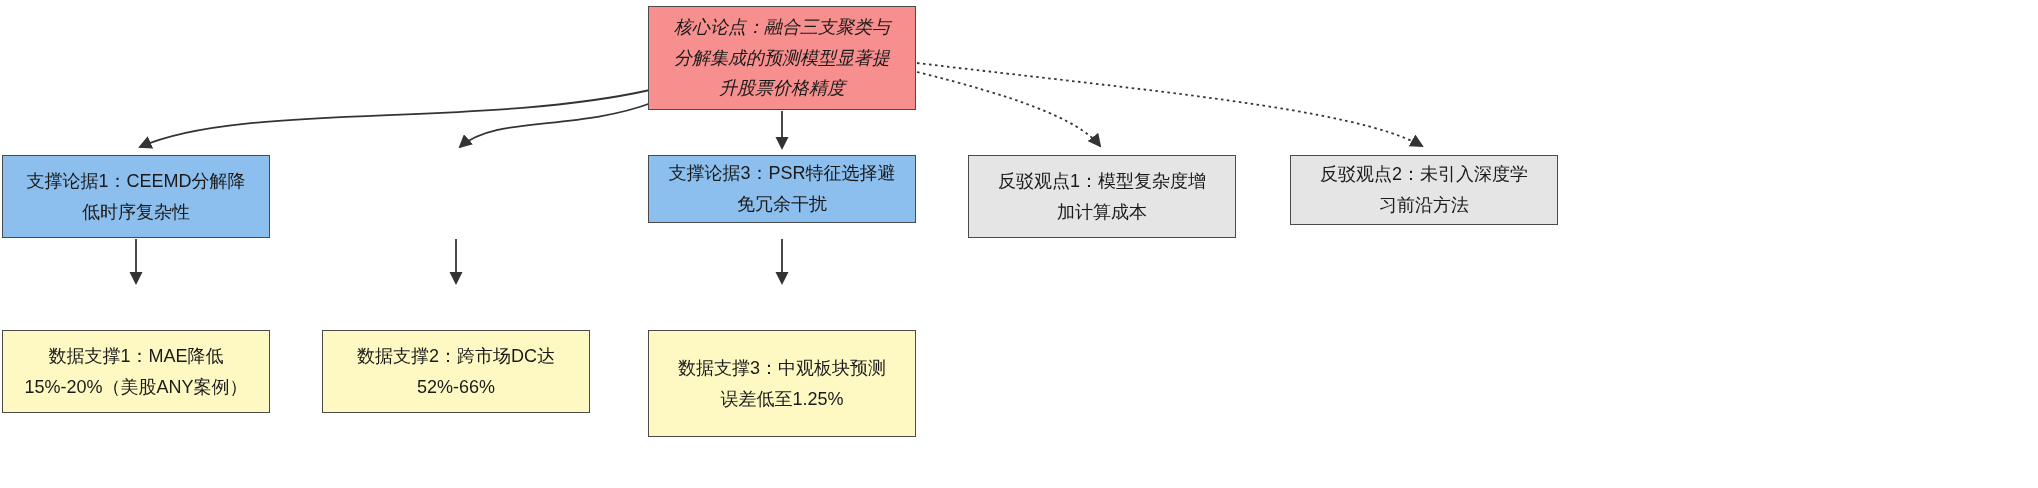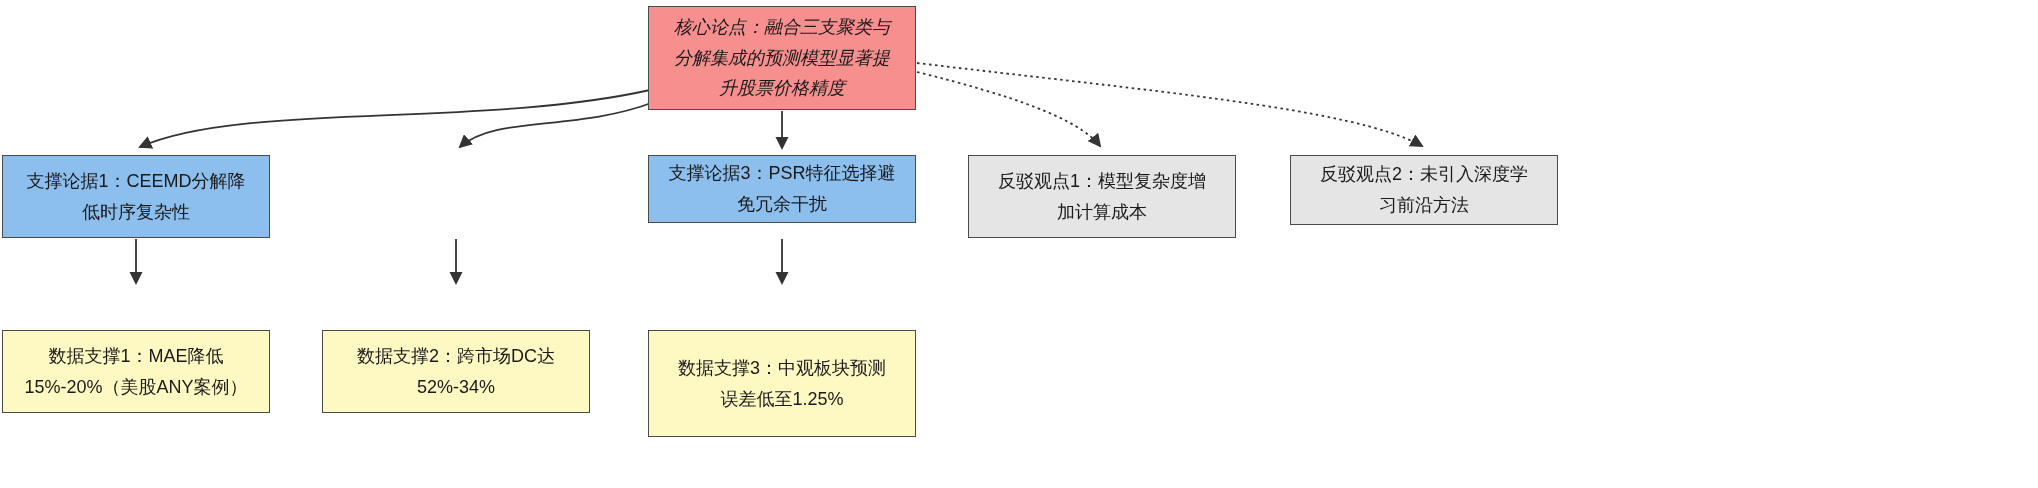--- a/index.html
+++ b/index.html
@@ -84,18 +84,18 @@
   <div class="node node-counter" style="left:968px; top:155px; width:268px; height:83px;">反驳观点1：模型复杂度增
 加计算成本</div>
 
   <div class="node node-counter" style="left:1290px; top:155px; width:268px; height:70px;">反驳观点2：未引入深度学
 习前沿方法</div>
 
   <div class="node node-data" style="left:2px; top:290px; width:268px; height:83px;">数据支撑1：MAE降低
 15%-20%（美股ANY案例）</div>
 
   <div class="node node-data" style="left:322px; top:290px; width:268px; height:83px;">数据支撑2：跨市场DC达
-52%-34%</div>
+52%-66%</div>
 
   <div class="node node-data" style="left:648px; top:290px; width:268px; height:107px;">数据支撑3：中观板块预测
 误差低至1.25%</div>
 
 </div>
 
 </body></html>

